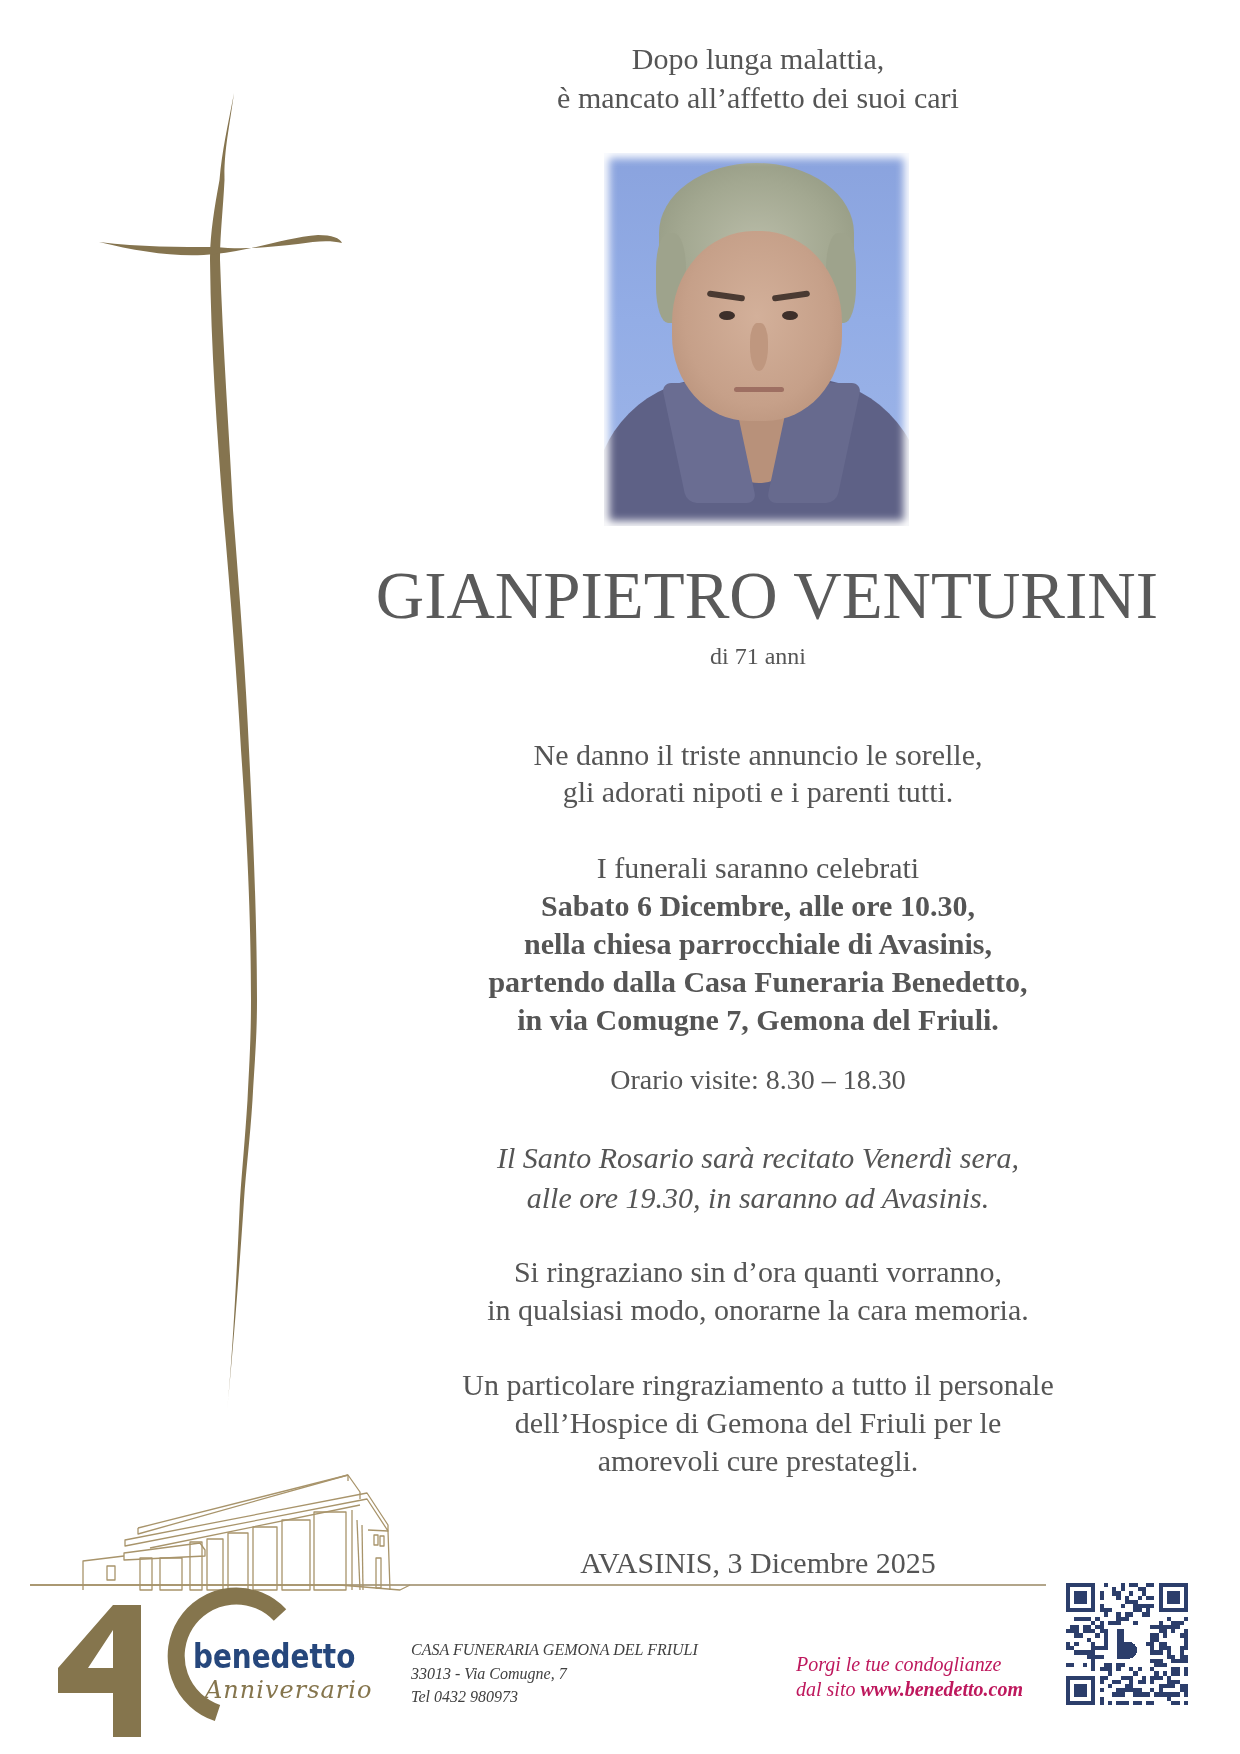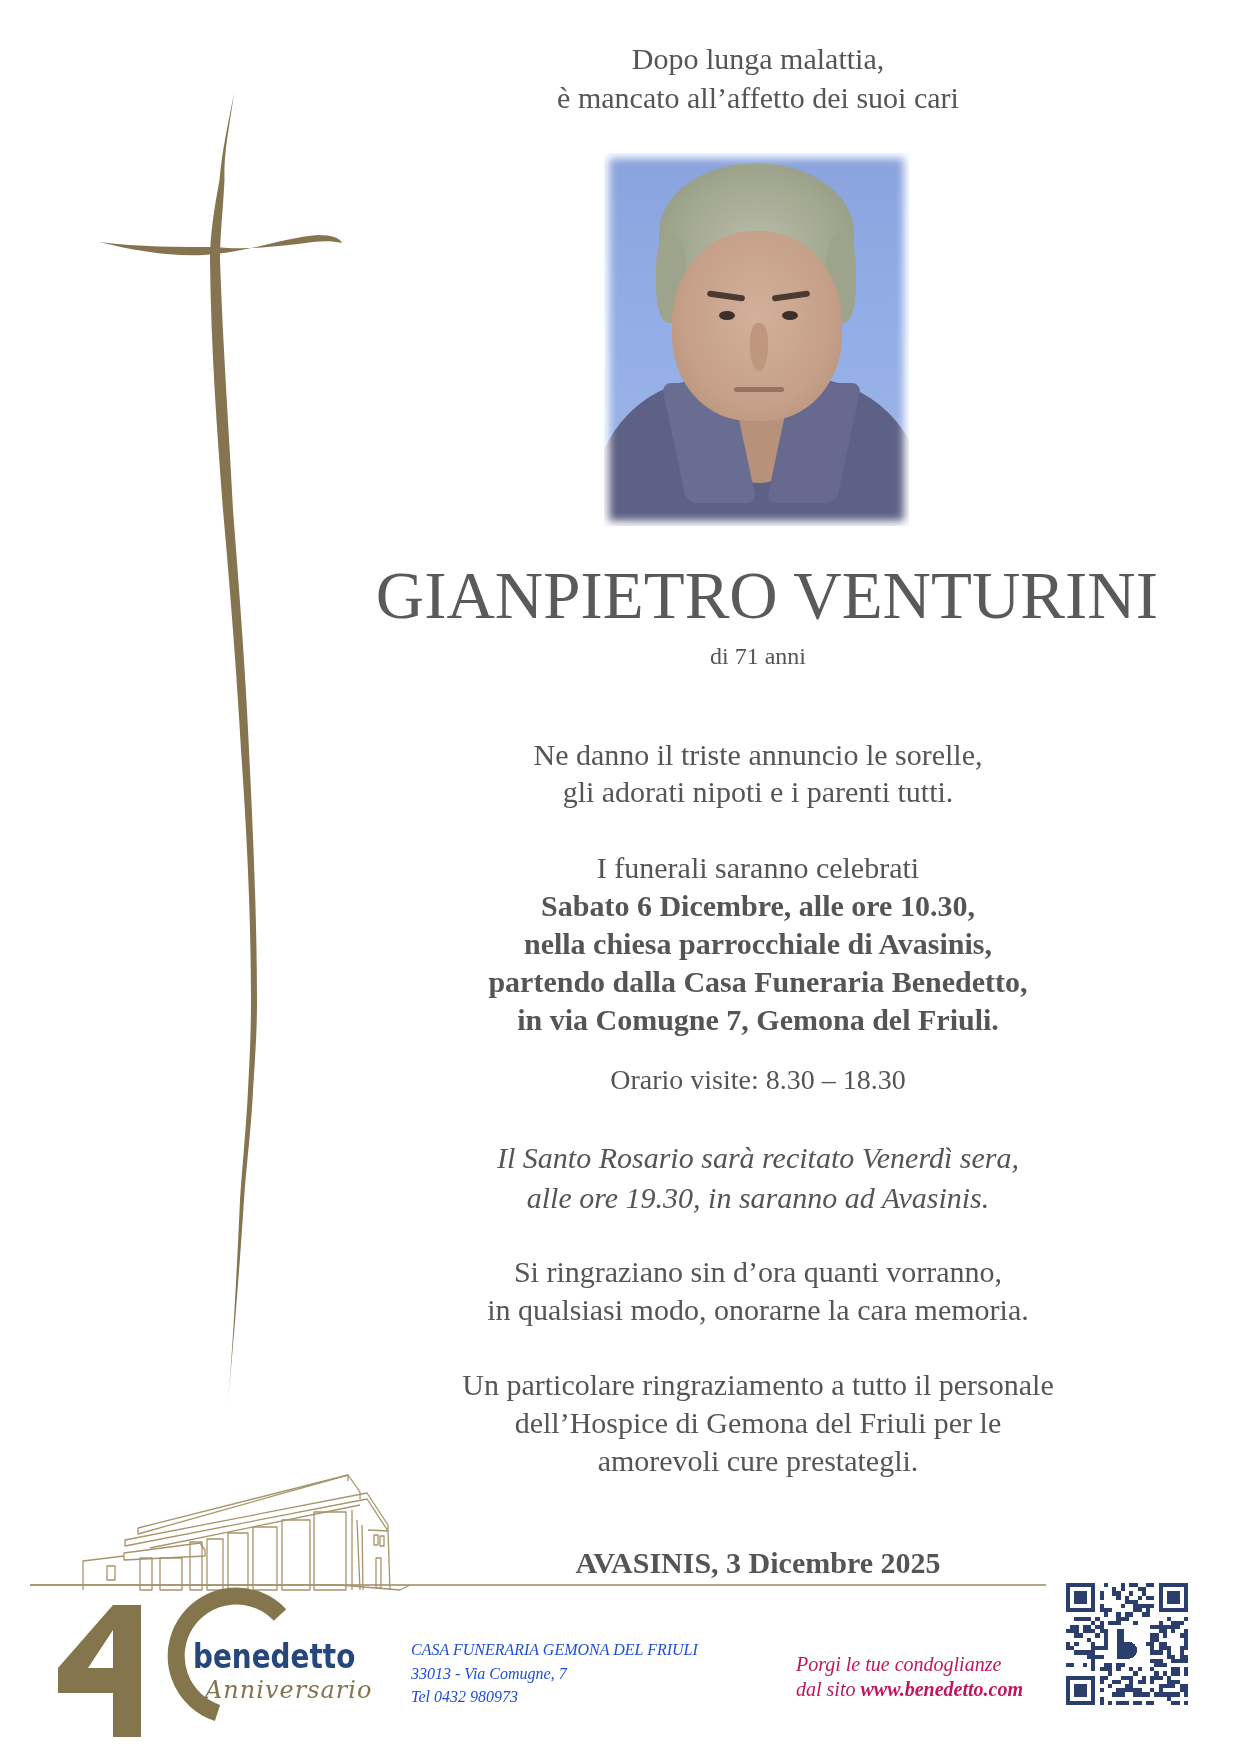--- a/index.html
+++ b/index.html
@@ -10,21 +10,21 @@
   .intro { top: 39px; font-size: 30px; line-height: 39px; }
   .name { top: 562px; font-size: 67px; line-height: 67px; color: #5a5a5a; letter-spacing: 0px; text-align: right; }
   .age { top: 644px; font-size: 24px; line-height: 24px; }
   .announce { top: 736px; font-size: 30px; line-height: 37px; }
   .funeral { top: 849px; font-size: 30px; line-height: 38px; }
   .funeral .bold { font-weight: bold; }
   .visits { top: 1061px; font-size: 28px; line-height: 38px; font-weight: normal; }
   .rosary { top: 1138px; font-size: 30px; line-height: 40px; font-style: italic; }
   .thanks { top: 1253px; font-size: 30px; line-height: 38px; }
   .special { top: 1366px; font-size: 30px; line-height: 38px; }
-  .place-date { top: 1544px; font-size: 30px; line-height: 38px; font-weight: bold; }
+  .place-date { top: 1544px; font-size: 30px; line-height: 38px; font-weight: normal; }
 
   
   .photo { left: 604px; top: 153px; width: 305px; height: 373px; overflow: hidden;
     background: linear-gradient(180deg, #8aa3de 0%, #93ade6 45%, #9fb6e8 100%); }
   .photo::after { content: ""; position: absolute; inset: 0; box-shadow: inset 0 0 8px 5px #ffffff; }
   .photo .shirt { position: absolute; left: -10px; top: 225px; width: 330px; height: 170px;
     background: #5e6186; border-radius: 120px 120px 0 0; }
   .photo .collar-l { position: absolute; left: 70px; top: 230px; width: 70px; height: 120px; background: #6a6d92; transform: skewX(12deg); border-radius: 10px; }
   .photo .collar-r { position: absolute; left: 175px; top: 230px; width: 70px; height: 120px; background: #676a8e; transform: skewX(-12deg); border-radius: 10px; }
   .photo .neck { position: absolute; left: 110px; top: 200px; width: 90px; height: 130px; background: #b8917a; border-radius: 0 0 45px 45px; }
@@ -34,21 +34,21 @@
   .photo .hair-side-r { position: absolute; left: 222px; top: 80px; width: 30px; height: 90px; background: #9ea38c; border-radius: 40%; }
   .photo .eye { position: absolute; top: 158px; width: 16px; height: 9px; background: #3d2f2a; border-radius: 50%; }
   .photo .eye.l { left: 115px; } .photo .eye.r { left: 178px; }
   .photo .brow { position: absolute; top: 140px; width: 38px; height: 6px; background: #4a3a32; border-radius: 4px; }
   .photo .brow.l { left: 103px; transform: rotate(8deg); } .photo .brow.r { left: 168px; transform: rotate(-8deg); }
   .photo .nose { position: absolute; left: 146px; top: 170px; width: 18px; height: 48px; background: #bf977f; border-radius: 40% 40% 50% 50%; }
   .photo .mouth { position: absolute; left: 130px; top: 234px; width: 50px; height: 5px; background: #9e6f62; border-radius: 3px; }
 
   
   .rule { left: 30px; top: 1584px; width: 1016px; height: 2px; background: #b2a58a; }
-  .addr { left: 411px; top: 1638px; font-family: "Liberation Serif", serif; font-style: italic; font-size: 16px; line-height: 23.5px; color: #1d4ed8; white-space: nowrap; }
+  .addr { left: 411px; top: 1638px; font-family: "Liberation Serif", serif; font-style: italic; font-size: 16px; line-height: 23.5px; color: #404040; white-space: nowrap; }
   .condol { left: 796px; top: 1652px; font-style: italic; font-size: 20px; line-height: 25px; color: #be185d; white-space: nowrap; }
   .condol b { font-weight: bold; }
   .qr { left: 1066px; top: 1583px; width: 122px; height: 122px; }
   .logo-svg { left: 0; top: 1460px; width: 420px; height: 294px; }
   .logo-word { left: 193px; top: 1636px; font-family: "DejaVu Sans", sans-serif; font-weight: bold; font-size: 34px; line-height: 40px; color: #26477c; letter-spacing: 0px; transform: scaleX(0.82); transform-origin: left top; }
   .logo-sub { left: 205px; top: 1676px; font-family: "DejaVu Serif", serif; font-style: italic; font-size: 24px; line-height: 28px; color: #85754d; letter-spacing: 1px; }
 </style>
 </head>
 <body>
 

